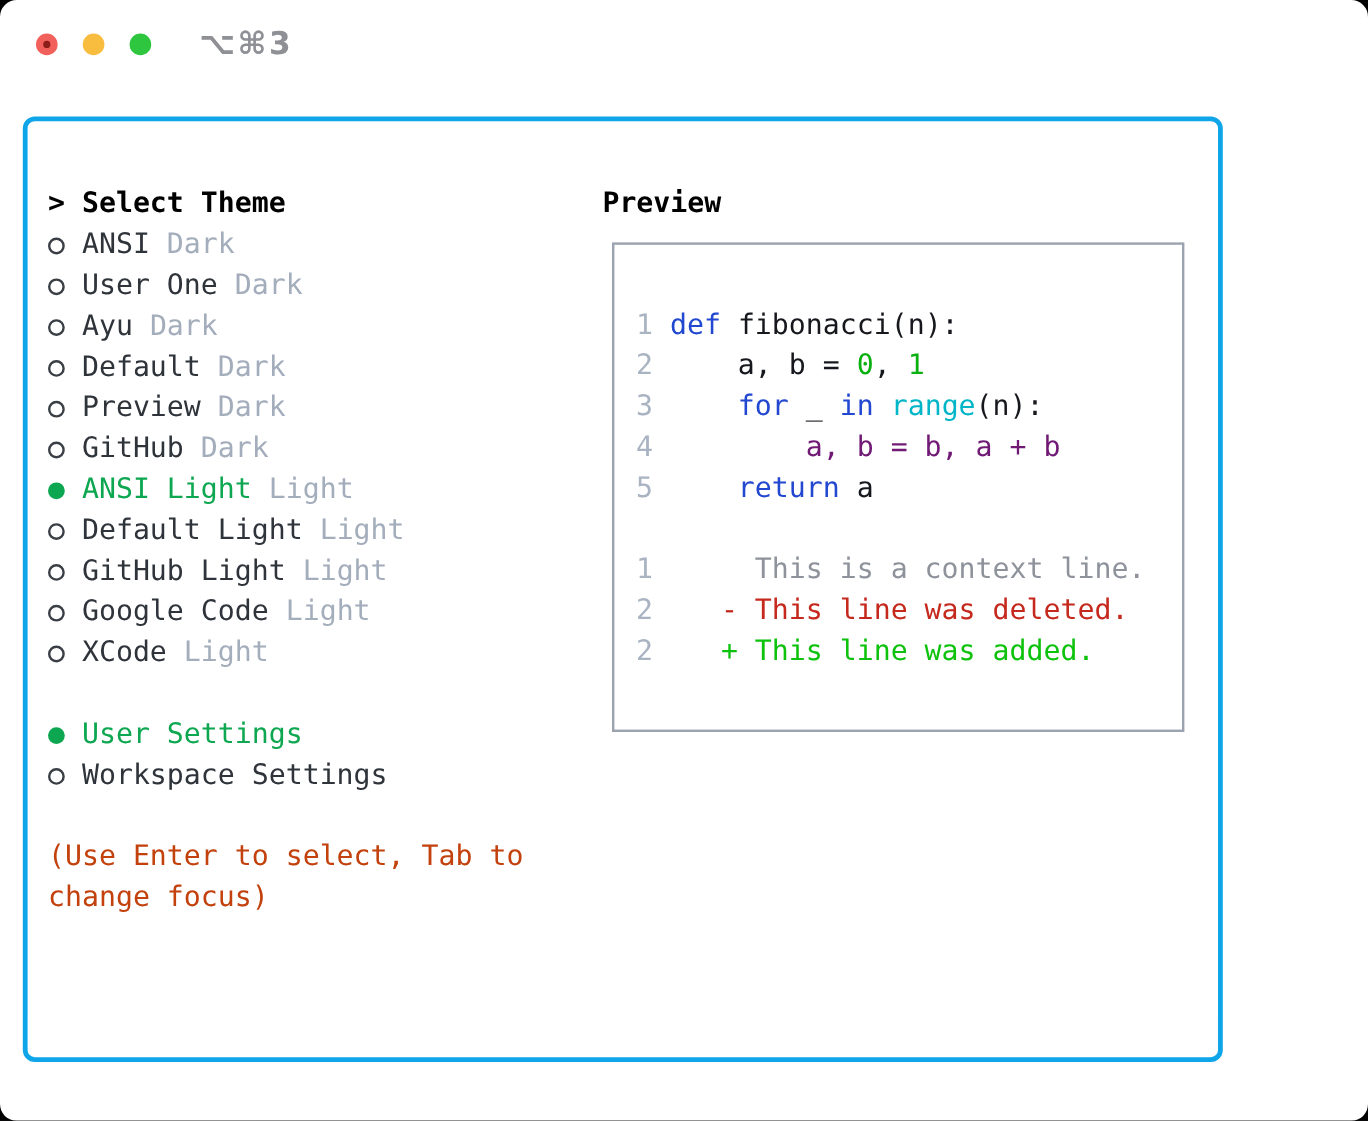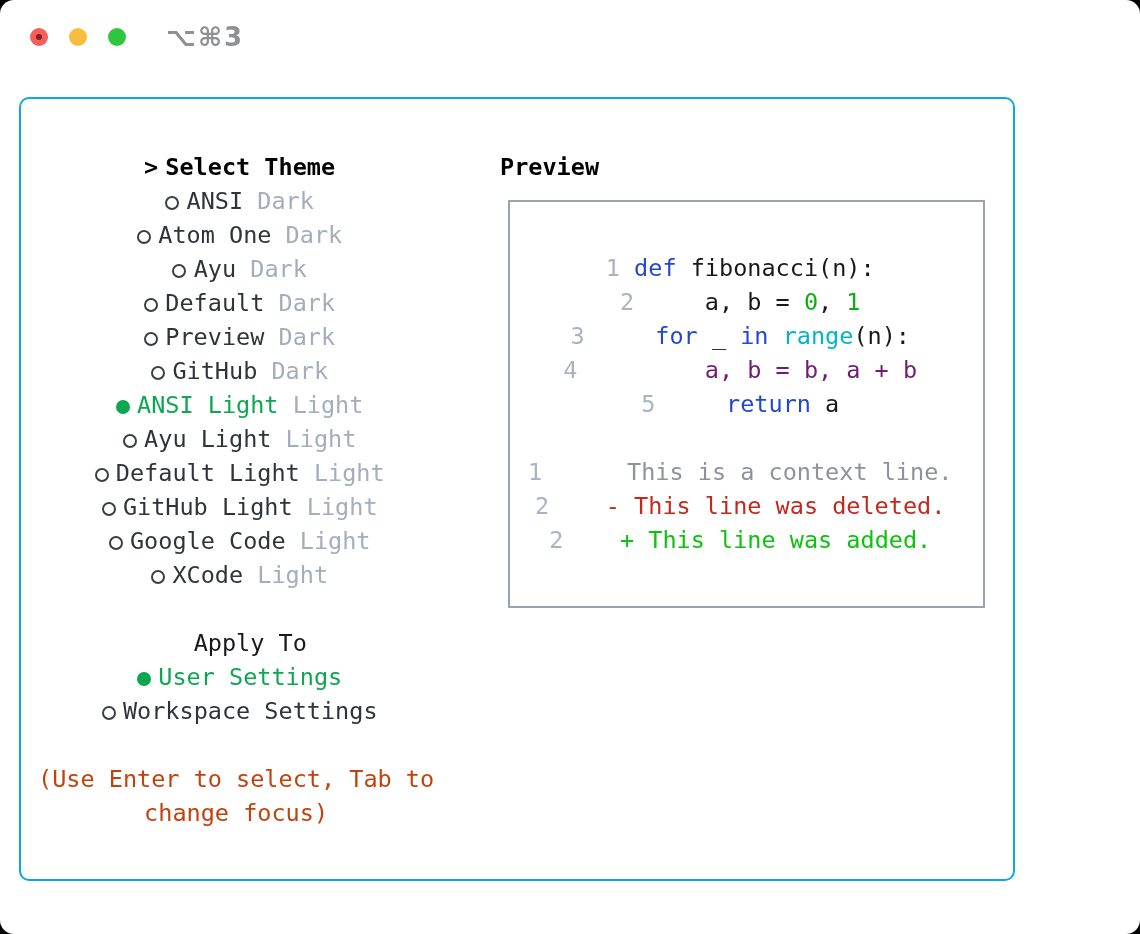--- a/index.html
+++ b/index.html
@@ -12,21 +12,21 @@
   .titlebar{position:absolute;left:0;top:0;width:100%;height:74px;}
   .tl{position:absolute;top:28px;width:18px;height:18px;border-radius:50%;display:inline-block;}
   .tl .dot{position:absolute;left:6px;top:6px;width:6px;height:6px;border-radius:50%;}
   .win-title{
     position:absolute;left:166px;top:22px;font-family:"DejaVu Sans",sans-serif;
     font-size:26px;font-weight:bold;letter-spacing:2px;
   }
   
   .main-box{
     position:absolute;left:19px;top:97px;width:992px;height:780px;
-    border:2px solid #0ea5e9;border-radius:10px;background:#fff;text-align:center;
+    border:4px solid #0ea5e9;border-radius:10px;background:#fff;
   }
   .row{height:34px;line-height:34px;white-space:pre;font-size:23.5px;}
   .gap{height:34px;}
   .left-col{position:absolute;left:17px;top:51px;}
   .heading{font-weight:bold;color:#000;}
   .subheading{color:#16181d;}
   .mk{display:inline-block;width:28.3px;}
   .mk.arrow{font-weight:bold;color:#000;width:28.3px;}
   .ring{display:inline-block;width:14px;height:14px;border-radius:50%;
         border:2px solid #3a3f46;box-sizing:border-box;vertical-align:-1px;}
@@ -55,34 +55,32 @@
     <span class="tl" id="tl-max" style="left: 108px; background: rgb(45, 198, 62);"></span>
     <span class="win-title" id="win-title" style="color: rgb(143, 144, 149);">⌥⌘3</span>
   </div>
 
   <div class="main-box">
 
     <div class="left-col">
       <div class="row heading"><span class="mk arrow">&gt;</span><span>Select Theme</span></div>
       <div id="theme-list">
           <div class="row"><span class="mk"><i class="ring"></i></span><span class="tname">ANSI</span> <span style="color: rgb(163, 173, 187);">Dark</span></div>
-          <div class="row"><span class="mk"><i class="ring"></i></span><span class="tname">Atom One</span> <span style="color: rgb(163, 173, 187);">Dark</span></div>
+          <div class="row"><span class="mk"><i class="ring"></i></span><span class="tname">User One</span> <span style="color: rgb(163, 173, 187);">Dark</span></div>
           <div class="row"><span class="mk"><i class="ring"></i></span><span class="tname">Ayu</span> <span style="color: rgb(163, 173, 187);">Dark</span></div>
           <div class="row"><span class="mk"><i class="ring"></i></span><span class="tname">Default</span> <span style="color: rgb(163, 173, 187);">Dark</span></div>
           <div class="row"><span class="mk"><i class="ring"></i></span><span class="tname">Preview</span> <span style="color: rgb(163, 173, 187);">Dark</span></div>
           <div class="row"><span class="mk"><i class="ring"></i></span><span class="tname">GitHub</span> <span style="color: rgb(163, 173, 187);">Dark</span></div>
           <div class="row"><span class="mk"><i class="fill" style="background: rgb(12, 167, 80);"></i></span><span class="tname" style="color: rgb(12, 167, 80);">ANSI Light</span> <span style="color: rgb(163, 173, 187);">Light</span></div>
-          <div class="row"><span class="mk"><i class="ring"></i></span><span class="tname">Ayu Light</span> <span style="color: rgb(163, 173, 187);">Light</span></div>
           <div class="row"><span class="mk"><i class="ring"></i></span><span class="tname">Default Light</span> <span style="color: rgb(163, 173, 187);">Light</span></div>
           <div class="row"><span class="mk"><i class="ring"></i></span><span class="tname">GitHub Light</span> <span style="color: rgb(163, 173, 187);">Light</span></div>
           <div class="row"><span class="mk"><i class="ring"></i></span><span class="tname">Google Code</span> <span style="color: rgb(163, 173, 187);">Light</span></div>
           <div class="row"><span class="mk"><i class="ring"></i></span><span class="tname">XCode</span> <span style="color: rgb(163, 173, 187);">Light</span></div>
         </div>
       <div class="gap"></div>
-      <div class="row subheading"><span class="mk"></span><span>Apply To</span></div>
       <div id="apply-list">
           <div class="row"><span class="mk"><i class="fill" style="background: rgb(12, 167, 80);"></i></span><span class="tname" style="color: rgb(12, 167, 80);">User Settings</span></div>
           <div class="row"><span class="mk"><i class="ring"></i></span><span class="tname">Workspace Settings</span></div>
         </div>
       <div class="gap"></div>
       <div class="help" id="help-lines">
           <div class="row">(Use Enter to select, Tab to</div>
           <div class="row">change focus)</div>
         </div>
     </div>

